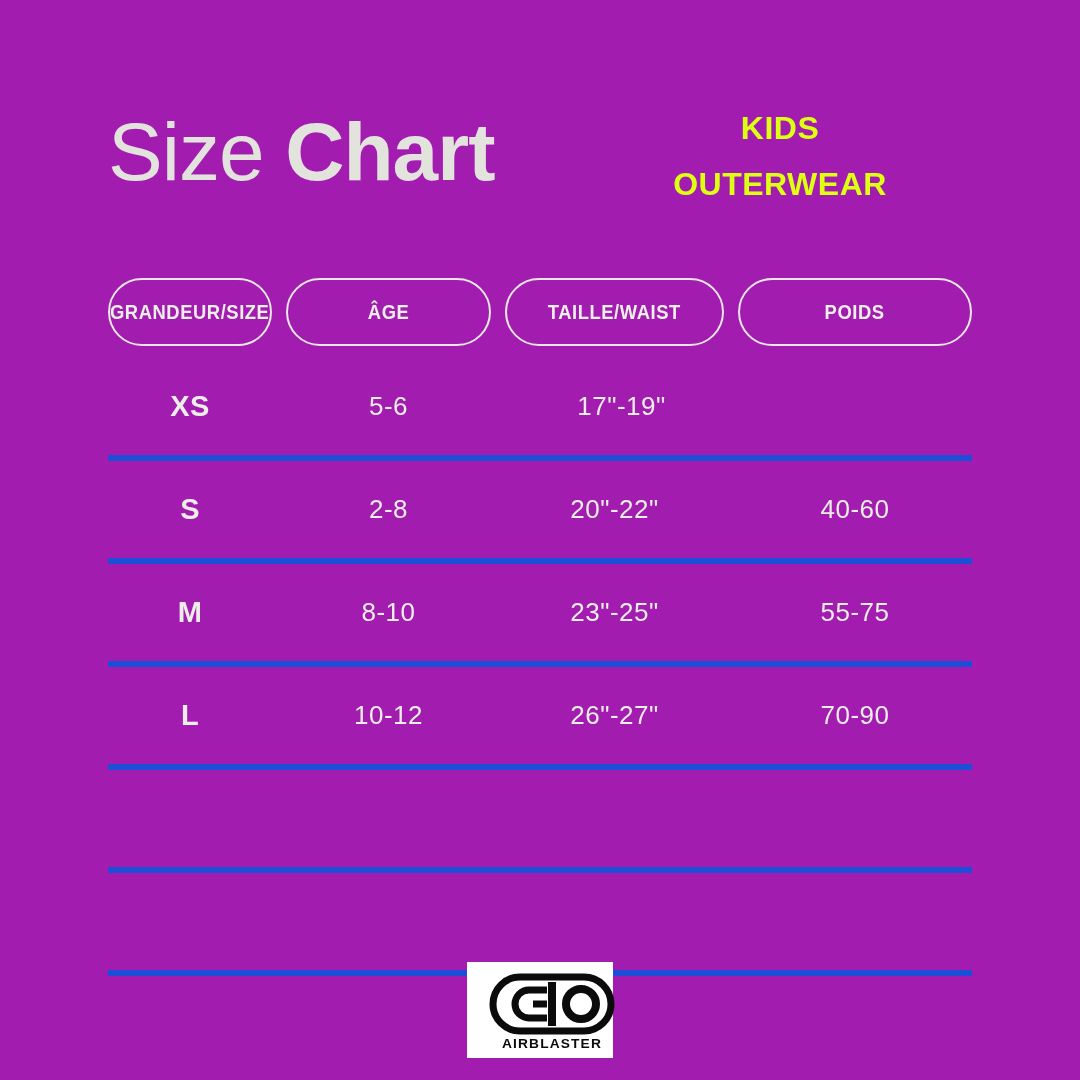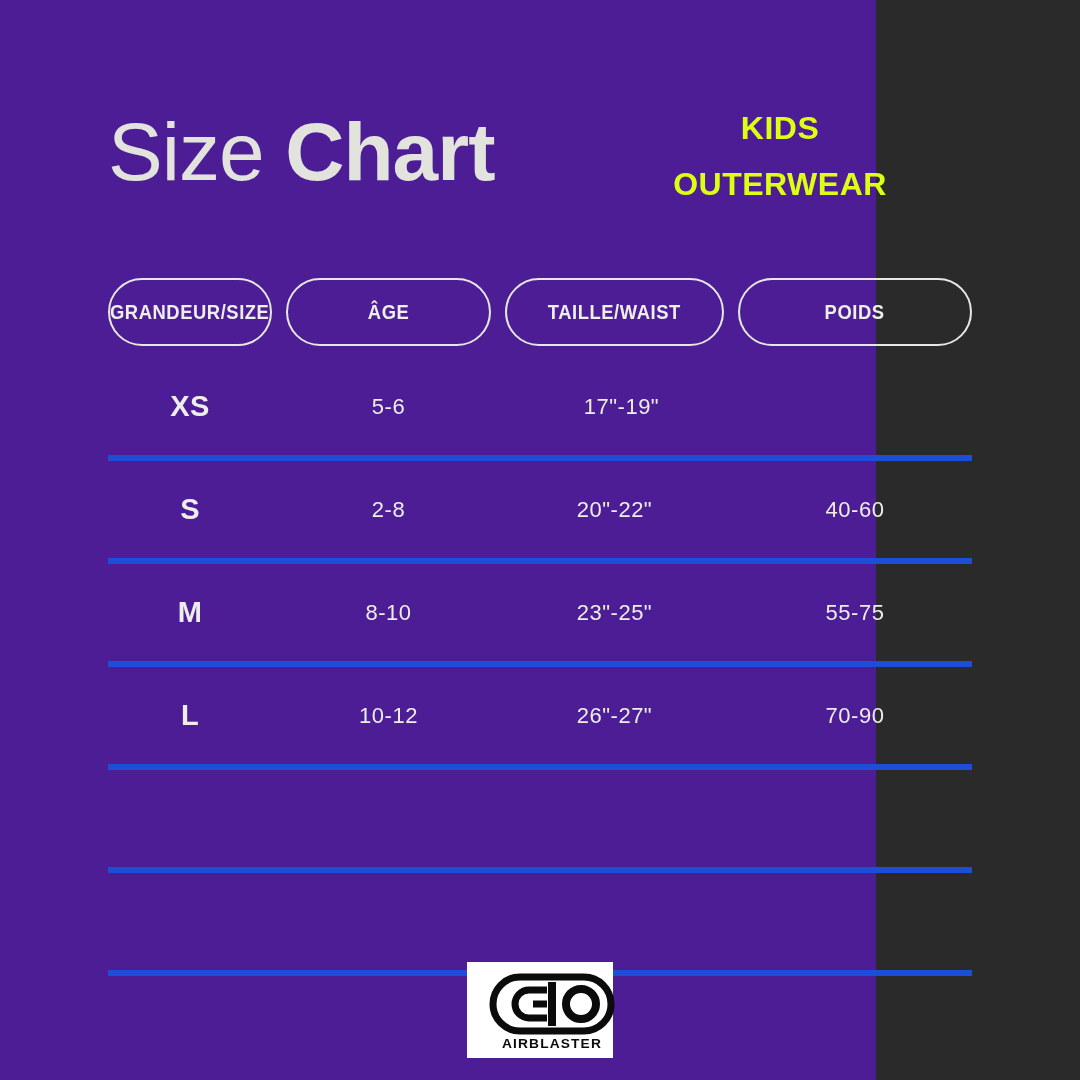--- a/index.html
+++ b/index.html
@@ -8,23 +8,23 @@
   }
   body {
     width: 1080px;
     height: 1080px;
     background: #2a2a2a;
     font-family: "Liberation Sans", sans-serif;
     overflow: hidden;
   }
   .page {
     position: relative;
-    width: 876px;
+    width: 1080px;
     height: 1080px;
-    background: #4c1d95;
+    background: #a21caf;
   }
 
   
   .header {
     position: absolute;
     left: 0;
     top: 0;
     width: 1080px;
     height: 250px;
   }
@@ -118,21 +118,21 @@
     border-bottom: 6px solid #1d4ed8;
   }
   .cell {
     display: flex;
     align-items: center;
     justify-content: center;
     height: 97px;
     box-sizing: border-box;
     padding-right: 14px;
     color: #eeeee8;
-    font-size: 22px;
+    font-size: 26px;
     font-weight: 300;
     letter-spacing: 0.5px;
     white-space: nowrap;
   }
   .cell:last-child { padding-right: 0; }
   .cell.size-cell {
     font-weight: 700;
     font-size: 29px;
     letter-spacing: 0.4px;
   }

